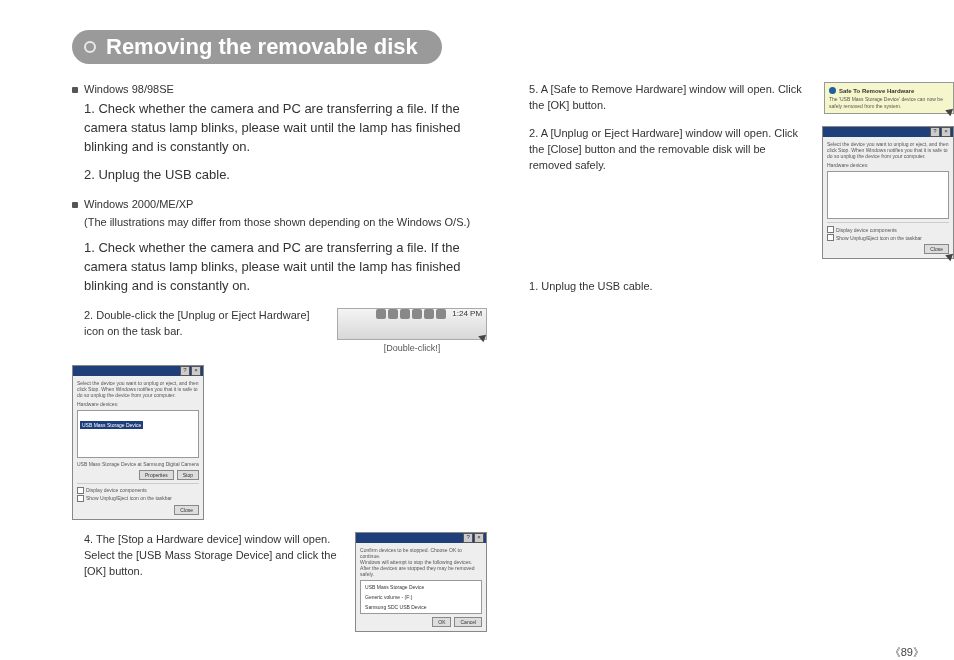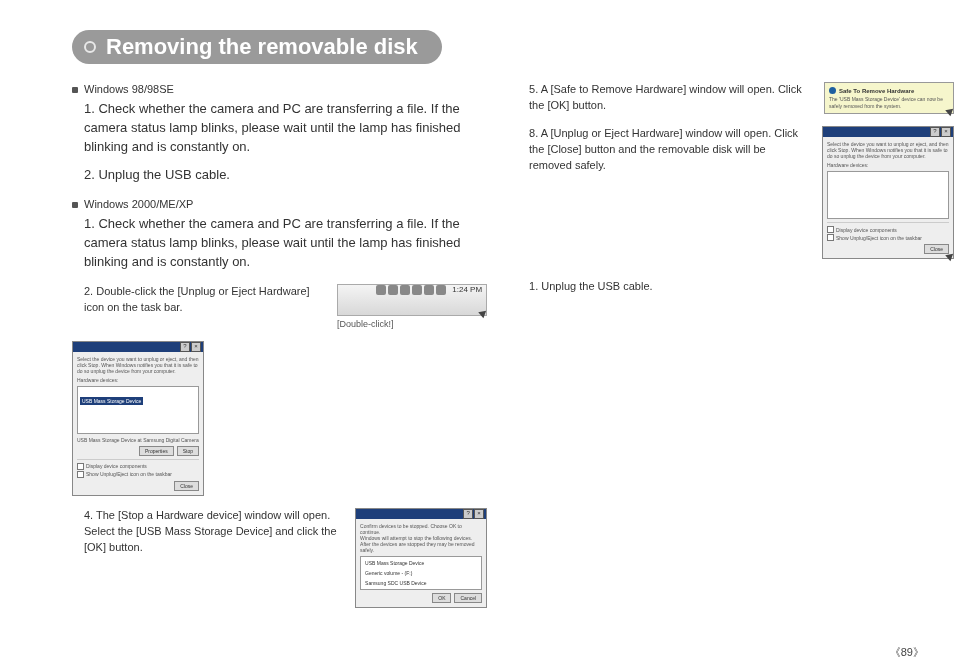--- a/index.html
+++ b/index.html
@@ -97,21 +97,21 @@
     display: flex;
     justify-content: flex-end;
     padding: 0 4px;
     gap: 6px;
   }
   .fig-taskbar .icons { display:flex; gap:2px; }
   .tr-icon { width:10px; height:10px; background:#888; border-radius:2px; }
   .fig-taskbar .time { font-size:8px; color:#333; }
   .caption {
     font-size: 9px;
-    text-align: left;
+    text-align: center;
     color: #555;
     margin-top: 3px;
   }
   .fig-dialog {
     width: 130px;
     background: #eee;
     border: 1px solid #888;
   }
   .dlg-titlebar {
     background: #1e3f7a;
@@ -191,20 +191,21 @@
       </div>
       <ol>
         <li>1. Check whether the camera and PC are transferring a file. If the camera status lamp blinks, please wait until the lamp has finished blinking and is constantly on.</li>
         <li>2. Unplug the USB cable.</li>
       </ol>
 
       <div class="section-head">
         <span class="bullet"></span>
         <span>Windows 2000/ME/XP</span>
       </div>
+      <div class="note">(The illustrations may differ from those shown depending on  the Windows O/S.)</div>
 
       <ol>
         <li>1. Check whether the camera and PC are transferring a file. If the camera status lamp blinks, please wait until the lamp has finished blinking and is constantly on.</li>
       </ol>
 
       <div class="row">
         <div class="text">2. Double-click the [Unplug or Eject Hardware] icon on the task bar.</div>
         <div style="flex:0 0 auto;">
           <div class="fig-wrapper">
             <div class="fig-taskbar">
@@ -290,21 +291,21 @@
             <div class="balloon-title">
                 <span>Safe To Remove Hardware</span>
               </div>
             <div class="balloon-text">The 'USB Mass Storage Device' device can now be safely removed from the system.</div>
           </div>
           <div class="pointer-overlay"></div>
         </div>
       </div>
 
       <div class="row">
-        <div class="text" style="padding-left:0">8. A [Unplug or Eject Hardware] window will open. Click the [Close] button and the removable disk will be removed safely.</div>
+        <div class="text" style="padding-left:0">2. A [Unplug or Eject Hardware] window will open. Click the [Close] button and the removable disk will be removed safely.</div>
         <div class="fig-wrapper">
           <div class="fig-dialog">
             <div class="dlg-titlebar">
               <span class="btn">?</span>
               <span class="btn">×</span>
             </div>
             <div class="dlg-body">
               <div class="dlg-text">Select the device you want to unplug or eject, and then click Stop. When Windows notifies you that it is safe to do so unplug the device from your computer.</div>
               <div class="dlg-text" style="margin-top:3px">Hardware devices:</div>
               <div class="dlg-list"></div>

